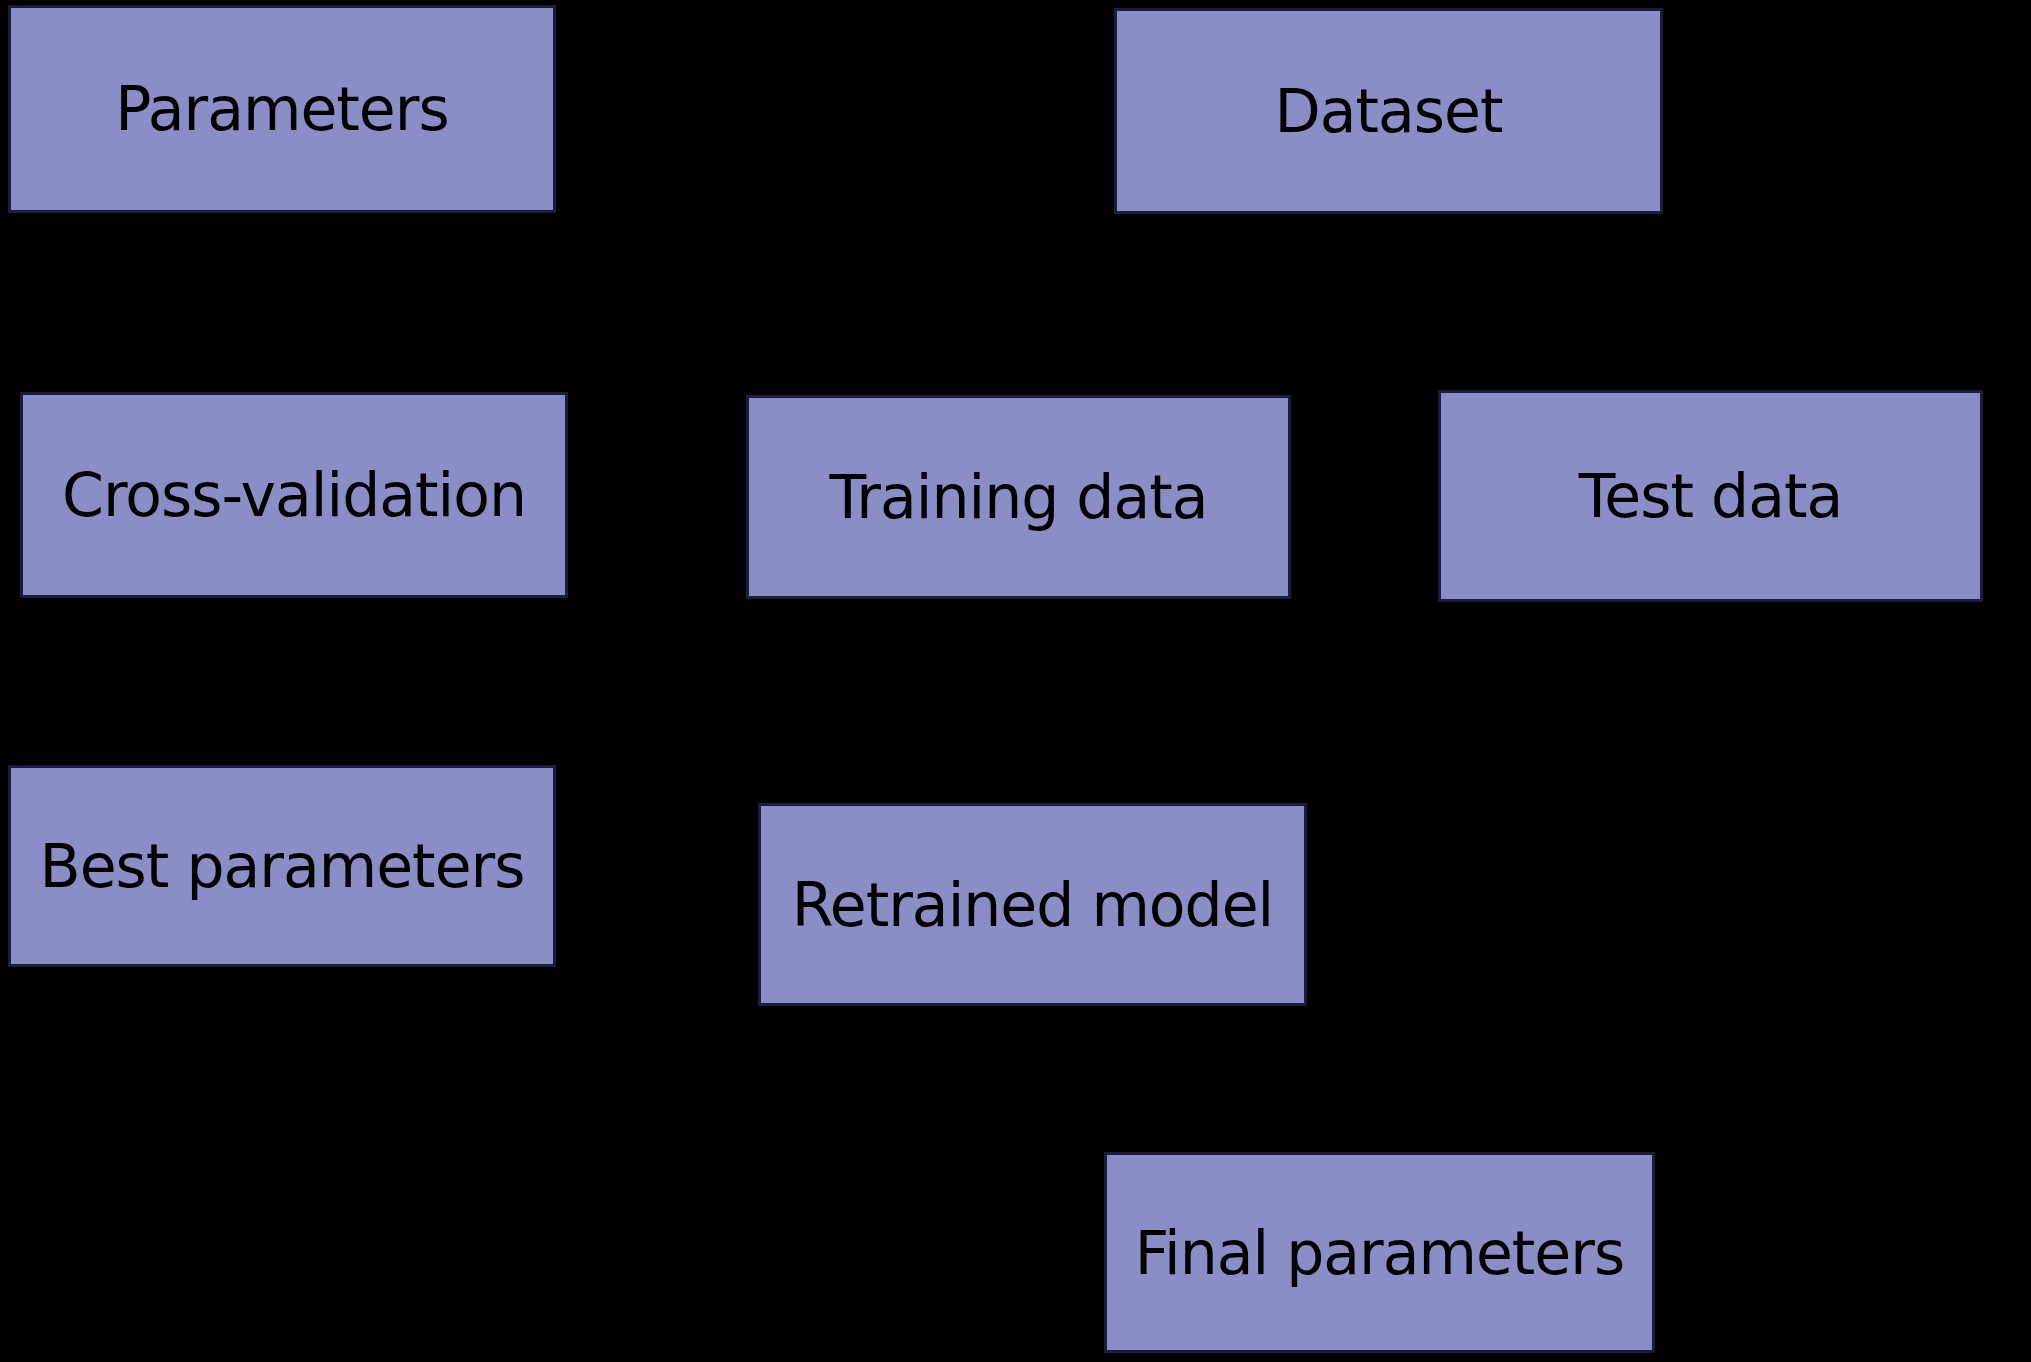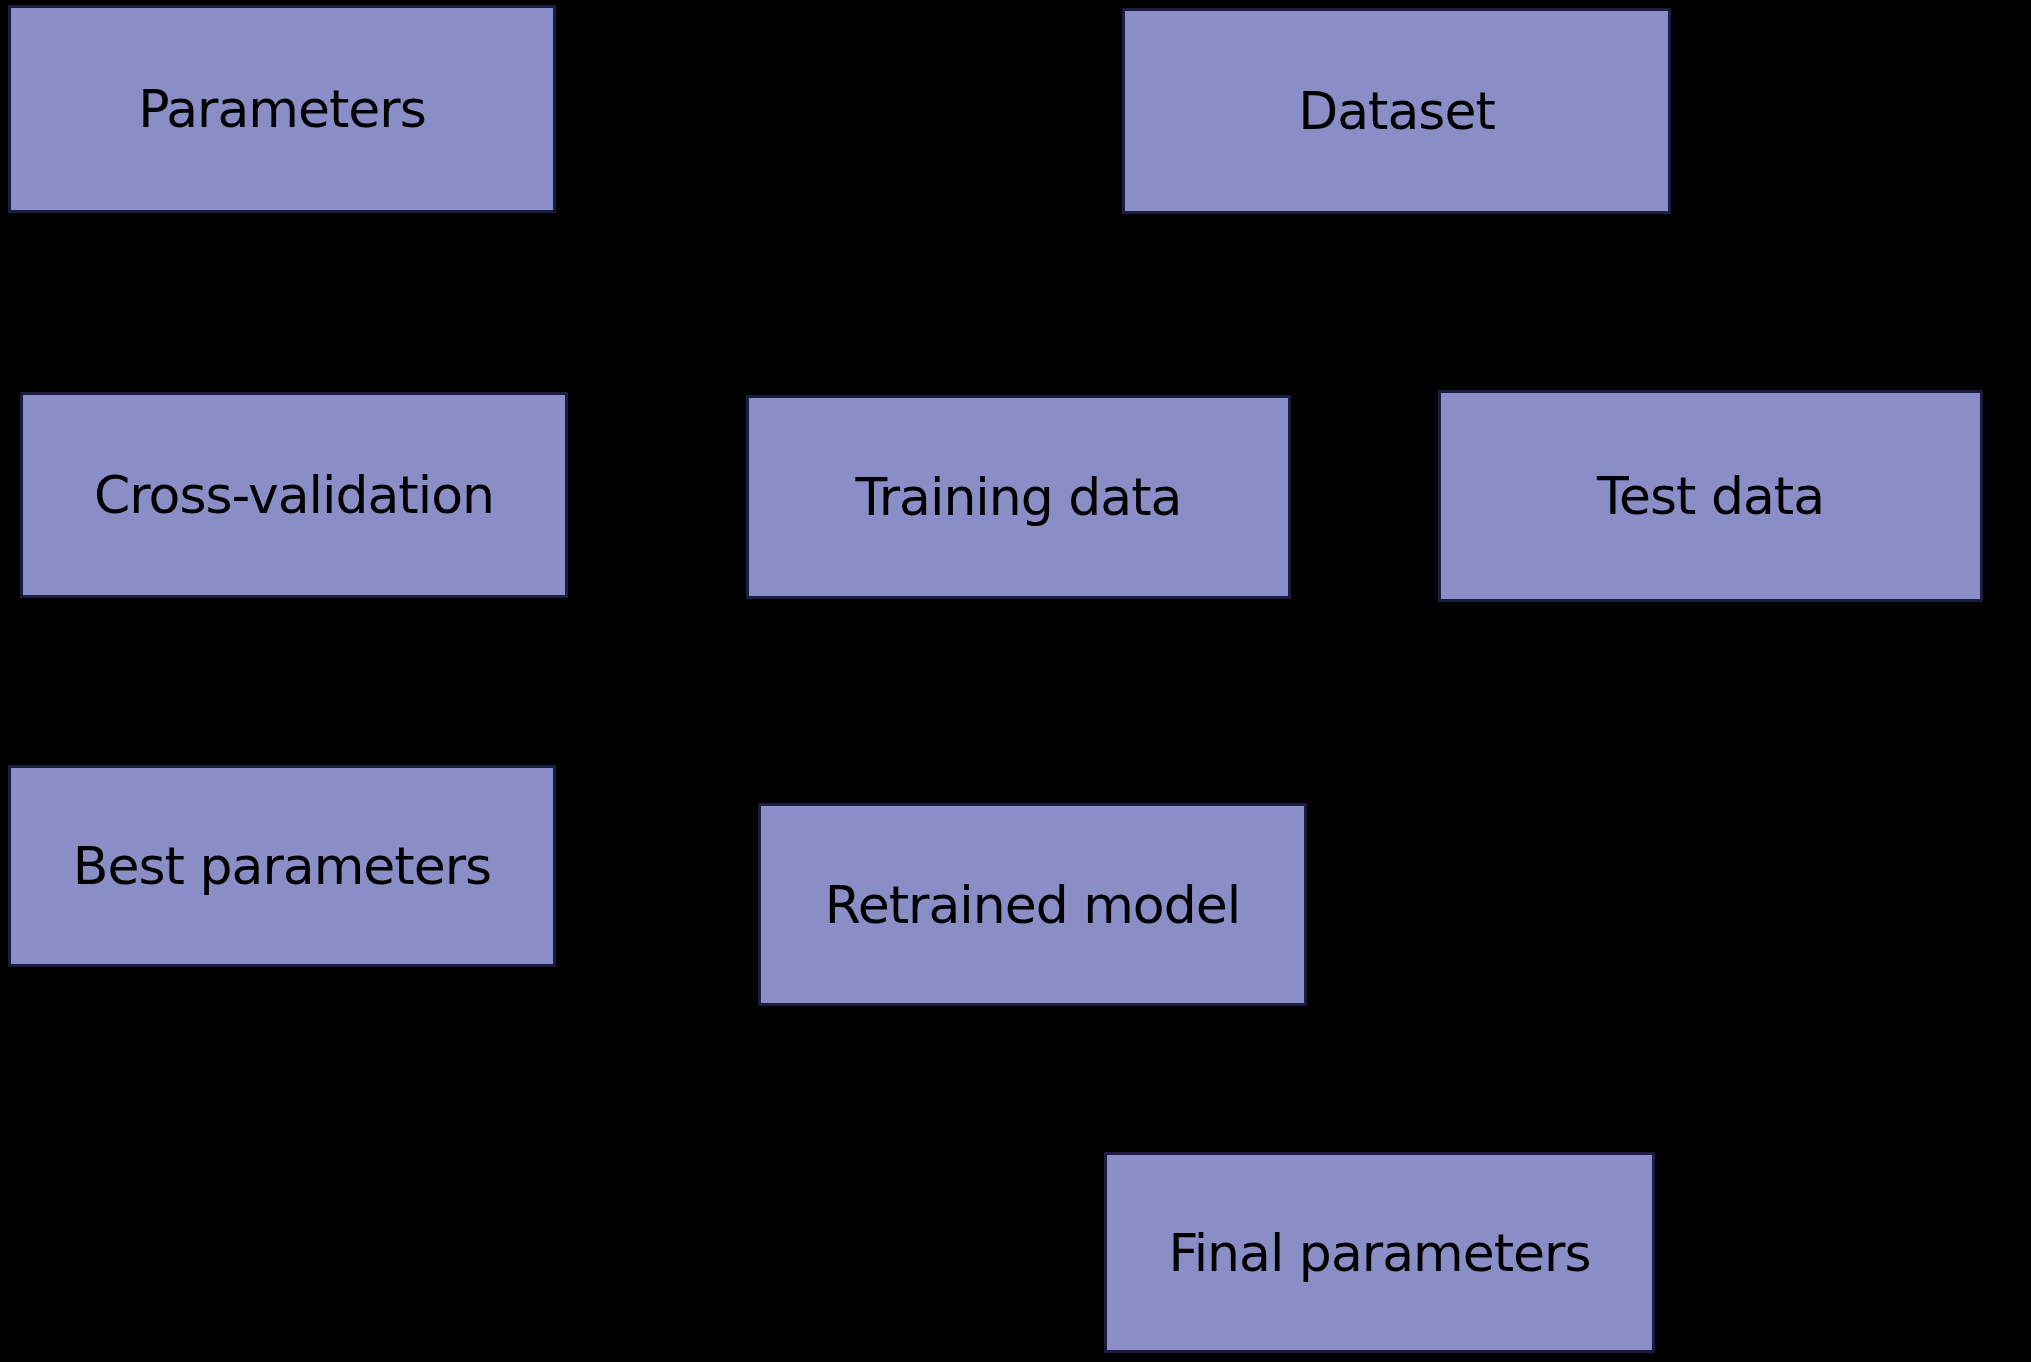--- a/index.html
+++ b/index.html
@@ -19,28 +19,28 @@
     position: absolute;
     box-sizing: border-box;
     background: var(--node-fill, #8a8dc6);
     border: 3px solid var(--node-border, #1c1c40);
     display: flex;
     align-items: center;
     justify-content: center;
   }
   .node-label {
     color: var(--node-text, #000000);
-    font-size: 52px;
+    font-size: 60px;
     letter-spacing: -1px;
     white-space: nowrap;
     line-height: 1;
   }
   
   .pos-parameters      { left: 8px;    top: 5px;    width: 548px; height: 208px; }
-  .pos-dataset         { left: 1114px; top: 8px;    width: 549px; height: 206px; margin-left: 8px; }
+  .pos-dataset         { left: 1114px; top: 8px;    width: 549px; height: 206px; }
   .pos-cross-validation{ left: 20px;    top: 392px;  width: 548px; height: 206px; }
   .pos-training-data   { left: 746px;  top: 395px;  width: 545px; height: 204px; }
   .pos-test-data       { left: 1438px; top: 390px;  width: 545px; height: 212px; }
   .pos-best-parameters { left: 8px;    top: 765px;  width: 548px; height: 202px; align-items: center; }
   .pos-retrained-model { left: 758px;  top: 803px;  width: 549px; height: 203px; }
   .pos-final-evaluation{ left: 1104px; top: 1152px; width: 551px; height: 201px; }
 </style>
 </head>
 <body style="background: rgb(0, 0, 0);">
 

